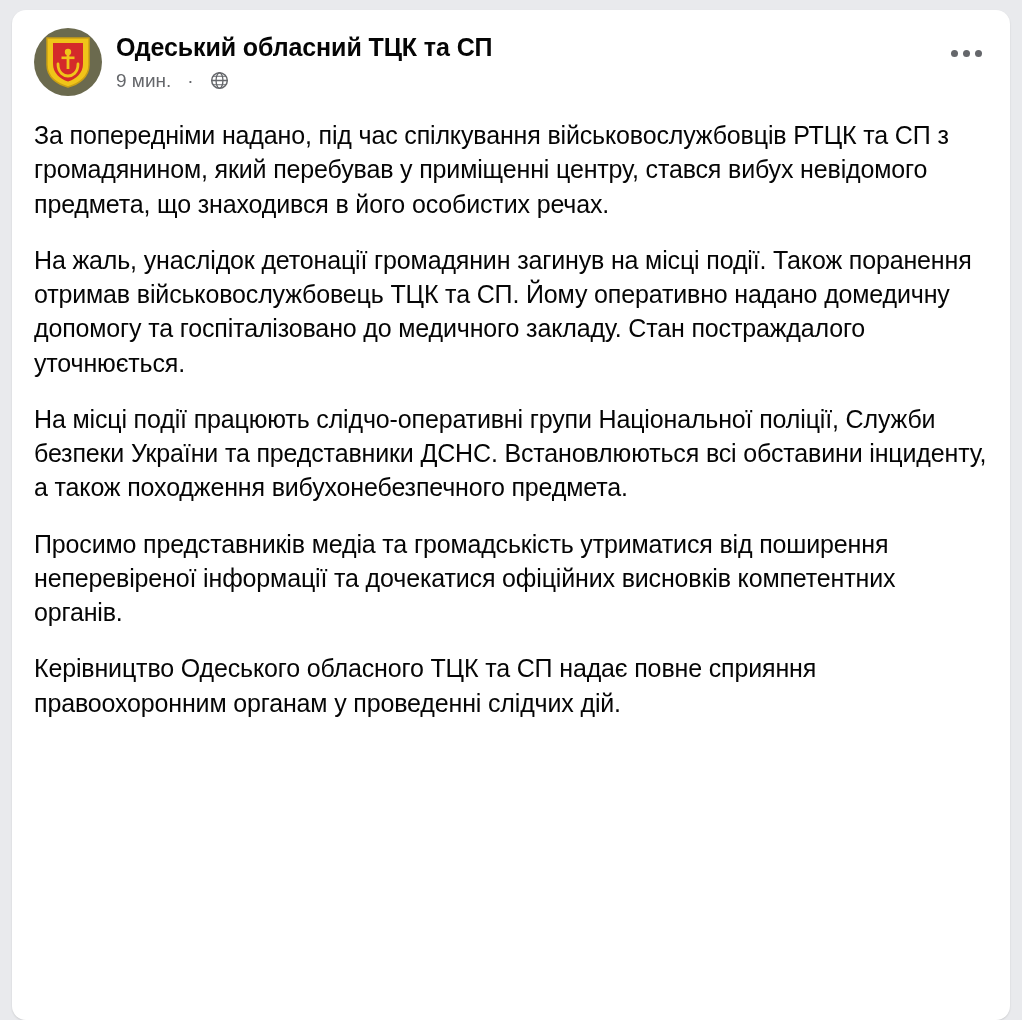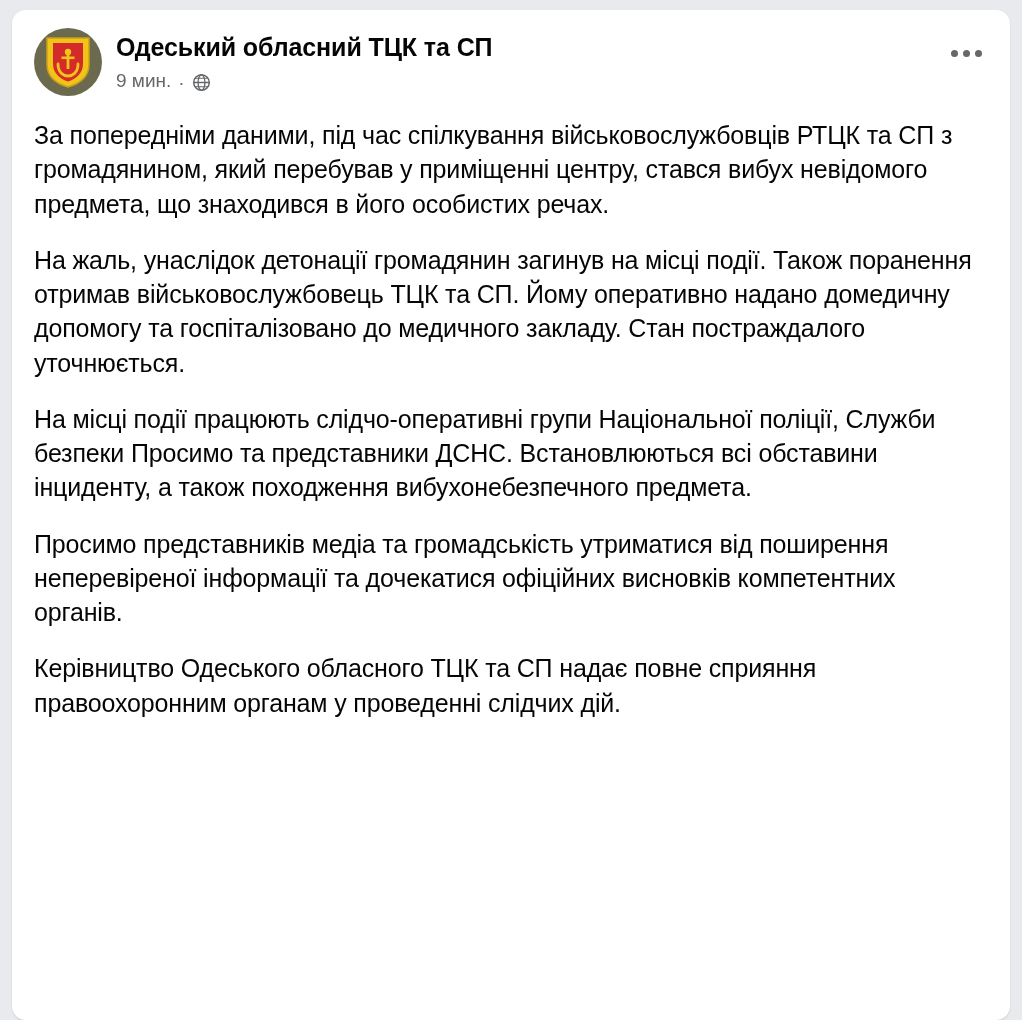--- a/index.html
+++ b/index.html
@@ -60,22 +60,22 @@
   .page-name {
     font-size: 25px;
     font-weight: bold;
     color: #050505;
     line-height: 1.22;
     letter-spacing: -0.1px;
     white-space: nowrap;
   }
   .meta-row {
     display: flex;
-    align-items: flex-end;
-    gap: 7px;
+    align-items: center;
+    gap: 16px;
     margin-top: 7px;
     color: #65676b;
     font-size: 19px;
   }
   .meta-sep {
     color: #65676b;
     font-size: 19px;
     line-height: 1;
   }
   .globe-icon {
@@ -153,21 +153,21 @@
       </div>
 
       <div class="more-btn">
         <span></span>
         <span></span>
         <span></span>
       </div>
     </div>
 
     <div class="post-body">
-      <p>За попередніми даними, під час спілкування військовослужбовців РТЦК та СП з громадянином, який перебував у приміщенні центру, стався вибух невідомого предмета, що знаходився в його особистих речах.</p>
+      <p>За попередніми надано, під час спілкування військовослужбовців РТЦК та СП з громадянином, який перебував у приміщенні центру, стався вибух невідомого предмета, що знаходився в його особистих речах.</p>
       <p>На жаль, унаслідок детонації громадянин загинув на місці події. Також поранення отримав військовослужбовець ТЦК та СП. Йому оперативно надано домедичну допомогу та госпіталізовано до медичного закладу. Стан постраждалого уточнюється.</p>
-      <p>На місці події працюють слідчо-оперативні групи Національної поліції, Служби безпеки Просимо та представники ДСНС. Встановлюються всі обставини інциденту, а також походження вибухонебезпечного предмета.</p>
+      <p>На місці події працюють слідчо-оперативні групи Національної поліції, Служби безпеки України та представники ДСНС. Встановлюються всі обставини інциденту, а також походження вибухонебезпечного предмета.</p>
       <p>Просимо представників медіа та громадськість утриматися від поширення неперевіреної інформації та дочекатися офіційних висновків компетентних органів.</p>
       <p>Керівництво Одеського обласного ТЦК та СП надає повне сприяння правоохоронним органам у проведенні слідчих дій.</p>
     </div>
 
   </div>
 </div>
 
 </body></html>

